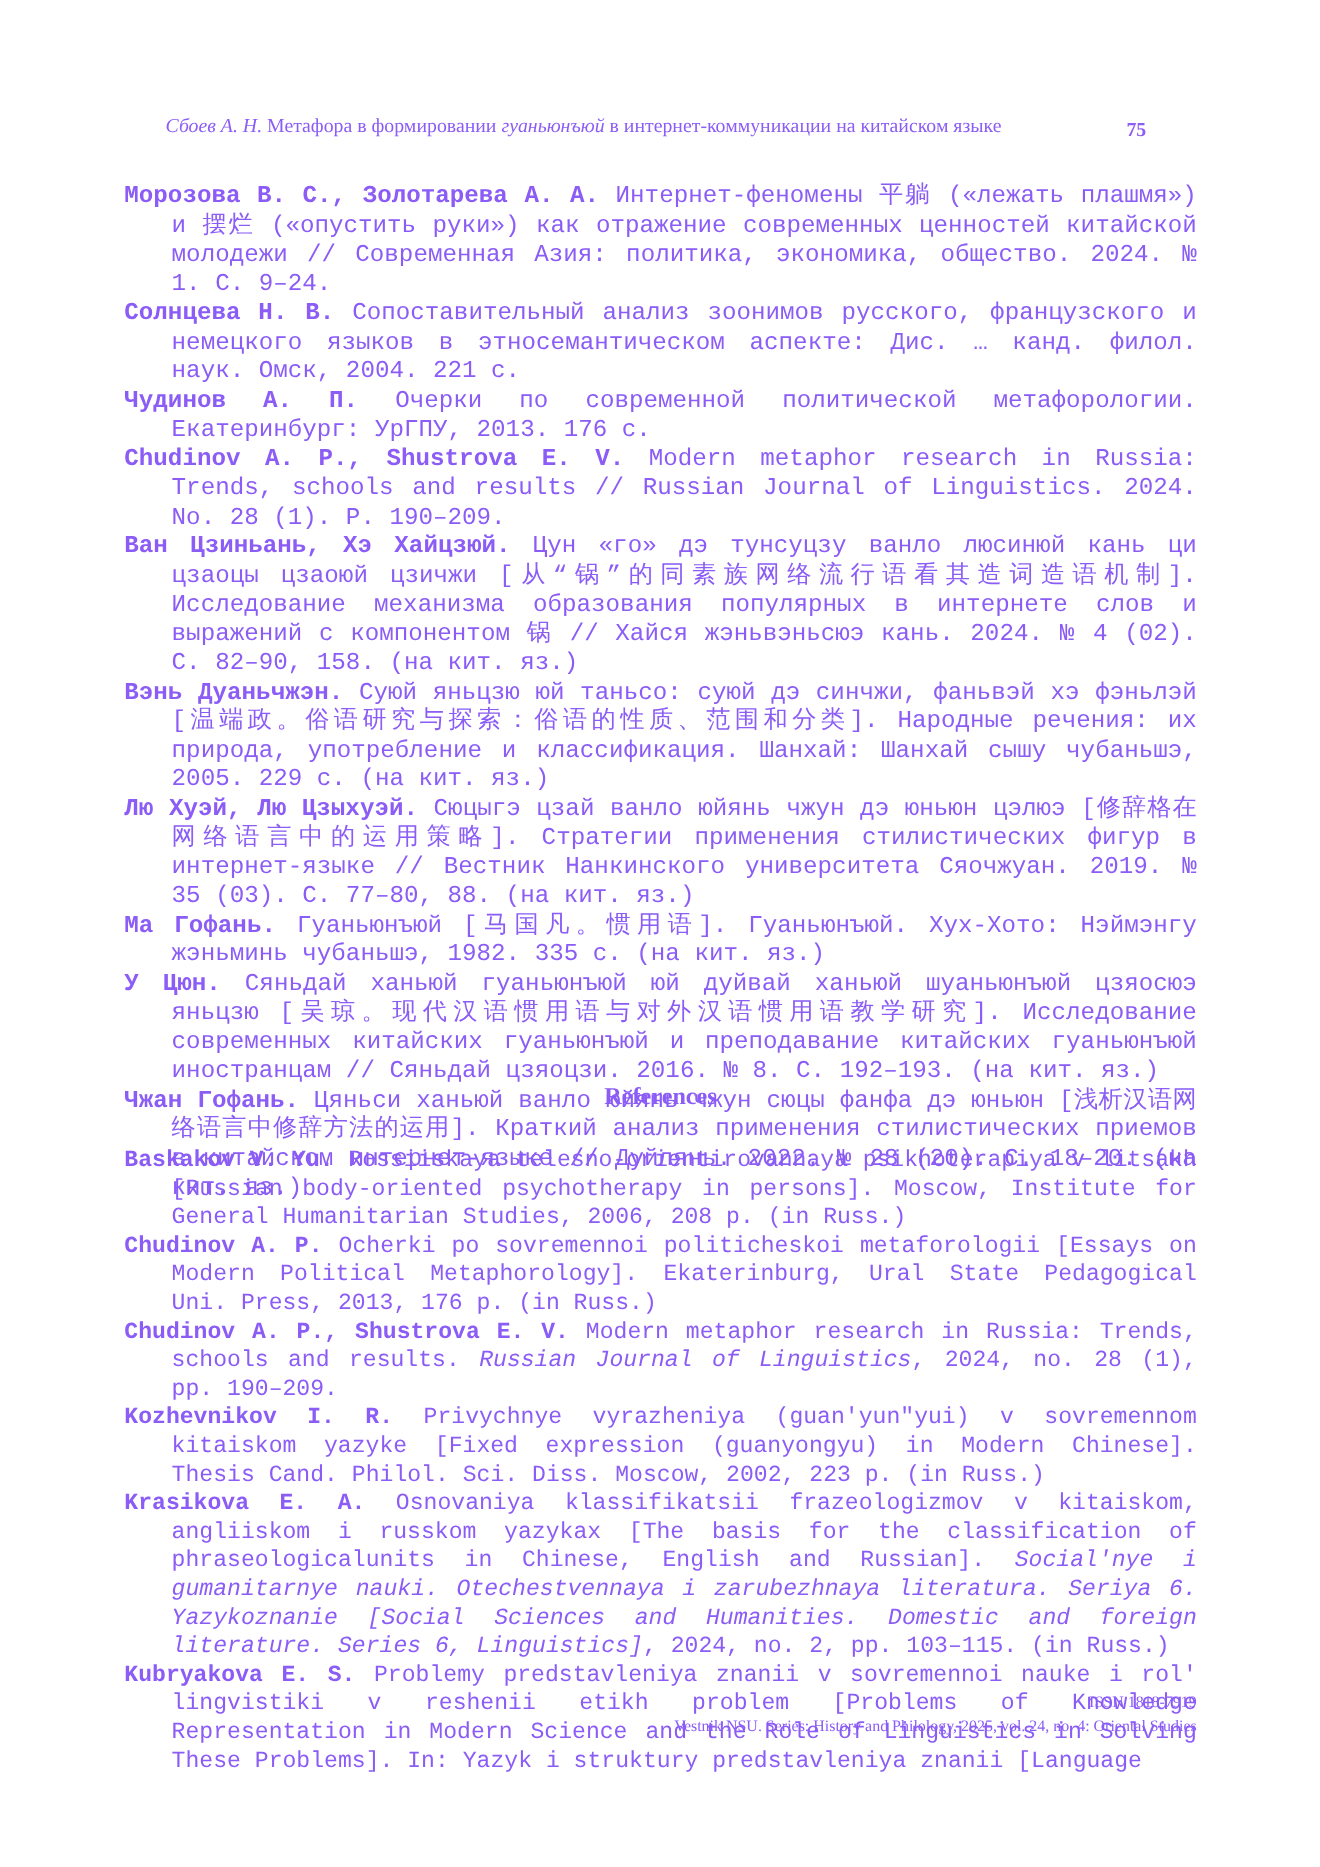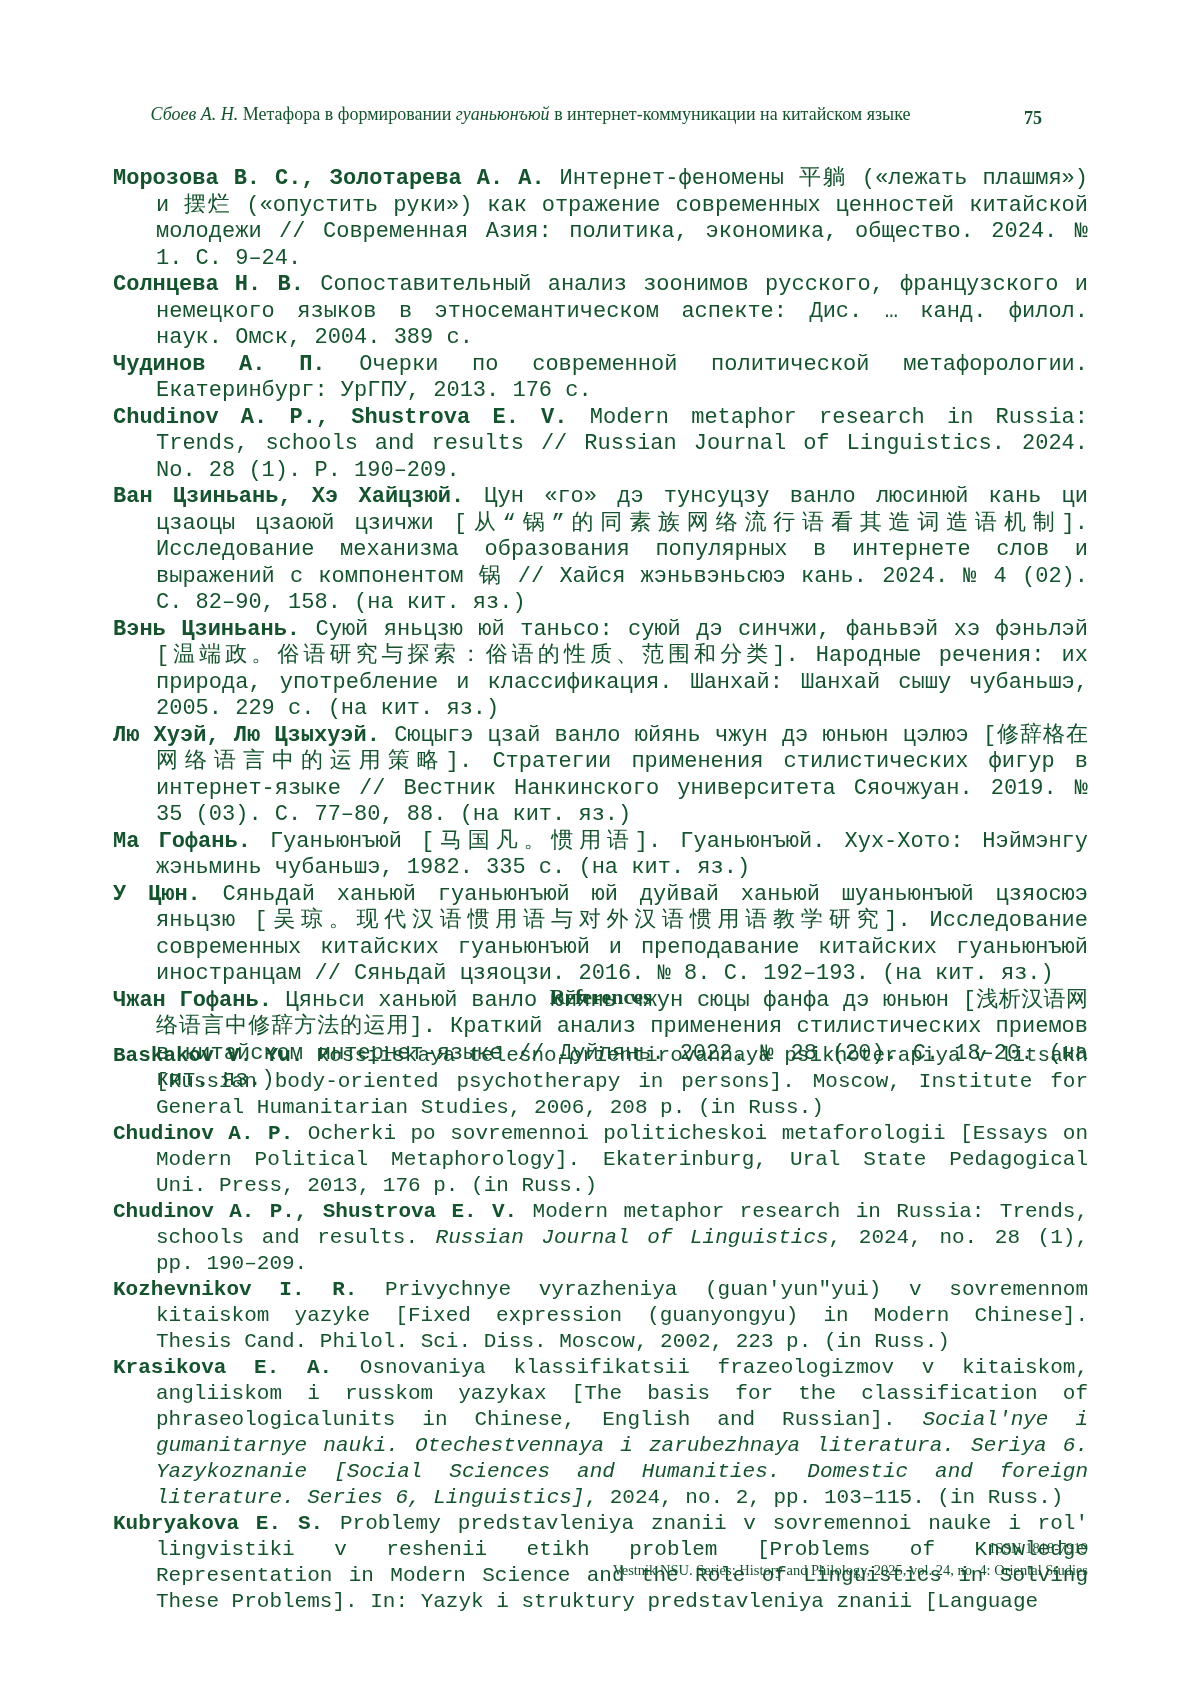--- a/index.html
+++ b/index.html
@@ -1,21 +1,21 @@
 <!DOCTYPE html>
 <html lang="ru"><head>
 <meta charset="utf-8">
 <style>
   html, body { margin: 0; padding: 0; background: #ffffff; }
   .page {
     width: 1200px; height: 1697px;
     background: #ffffff;
     position: relative;
     overflow: hidden;
-    color: #14532d;
+    color: #8b5cf6;
     font-family: "Liberation Serif", "DejaVu Serif", serif;
   }
   .italic { font-style: italic; }
   .bold { font-weight: bold; }
 
   .running-head {
     position: absolute; top: 103px; left: 113px; width: 975px;
     font-size: 18px; line-height: 22px;
   }
   .rh-title { text-align: center; padding-right: 140px; }
@@ -49,25 +49,25 @@
 
 <div class="page">
 
   <header class="running-head">
     <div class="rh-title"><span class="italic">Сбоев А. Н.</span><span> Метафора в формировании </span><span class="italic">гуаньюнъюй</span><span> в интернет-коммуникации на китайском языке</span></div>
     <div class="rh-page-number">75</div>
   </header>
 
   <section class="bib-ru">
       <p class="ref-entry"><span class="bold">Морозова В. С., Золотарева А. А.</span><span class=""> Интернет-феномены 平躺 («лежать плашмя») и 摆烂 («опустить руки») как отражение современных ценностей китайской молодежи // Современная Азия: политика, экономика, общество. 2024. № 1. С. 9–24.</span></p>
-      <p class="ref-entry"><span class="bold">Солнцева Н. В.</span><span class=""> Сопоставительный анализ зоонимов русского, французского и немецкого языков в этносемантическом аспекте: Дис. … канд. филол. наук. Омск, 2004. 389 с.</span></p>
+      <p class="ref-entry"><span class="bold">Солнцева Н. В.</span><span class=""> Сопоставительный анализ зоонимов русского, французского и немецкого языков в этносемантическом аспекте: Дис. … канд. филол. наук. Омск, 2004. 221 с.</span></p>
       <p class="ref-entry"><span class="bold">Чудинов А. П.</span><span class=""> Очерки по современной политической метафорологии. Екатеринбург: УрГПУ, 2013. 176 с.</span></p>
       <p class="ref-entry"><span class="bold">Chudinov A. P., Shustrova E. V.</span><span class=""> Modern metaphor research in Russia: Trends, schools and results // Russian Journal of Linguistics. 2024. No. 28 (1). P. 190–209.</span></p>
       <p class="ref-entry"><span class="bold">Ван Цзиньань, Хэ Хайцзюй.</span><span class=""> Цун «го» дэ тунсуцзу ванло люсинюй кань ци цзаоцы цзаоюй цзичжи [从“锅”的同素族网络流行语看其造词造语机制]. Исследование механизма образования популярных в интернете слов и выражений с компонентом 锅 // Хайся жэньвэньсюэ кань. 2024. № 4 (02). С. 82–90, 158. (на кит. яз.)</span></p>
-      <p class="ref-entry"><span class="bold">Вэнь Цзиньань.</span><span class=""> Суюй яньцзю юй таньсо: суюй дэ синчжи, фаньвэй хэ фэньлэй [温端政。俗语研究与探索：俗语的性质、范围和分类]. Народные речения: их природа, употребление и классификация. Шанхай: Шанхай сышу чубаньшэ, 2005. 229 с. (на кит. яз.)</span></p>
+      <p class="ref-entry"><span class="bold">Вэнь Дуаньчжэн.</span><span class=""> Суюй яньцзю юй таньсо: суюй дэ синчжи, фаньвэй хэ фэньлэй [温端政。俗语研究与探索：俗语的性质、范围和分类]. Народные речения: их природа, употребление и классификация. Шанхай: Шанхай сышу чубаньшэ, 2005. 229 с. (на кит. яз.)</span></p>
       <p class="ref-entry"><span class="bold">Лю Хуэй, Лю Цзыхуэй.</span><span class=""> Сюцыгэ цзай ванло юйянь чжун дэ юньюн цэлюэ [修辞格在网络语言中的运用策略]. Стратегии применения стилистических фигур в интернет-языке // Вестник Нанкинского университета Сяочжуан. 2019. № 35 (03). С. 77–80, 88. (на кит. яз.)</span></p>
       <p class="ref-entry"><span class="bold">Ма Гофань.</span><span class=""> Гуаньюнъюй [马国凡。惯用语]. Гуаньюнъюй. Хух-Хото: Нэймэнгу жэньминь чубаньшэ, 1982. 335 с. (на кит. яз.)</span></p>
       <p class="ref-entry"><span class="bold">У Цюн.</span><span class=""> Сяньдай ханьюй гуаньюнъюй юй дуйвай ханьюй шуаньюнъюй цзяосюэ яньцзю [吴琼。现代汉语惯用语与对外汉语惯用语教学研究]. Исследование современных китайских гуаньюнъюй и преподавание китайских гуаньюнъюй иностранцам // Сяньдай цзяоцзи. 2016. № 8. С. 192–193. (на кит. яз.)</span></p>
       <p class="ref-entry"><span class="bold">Чжан Гофань.</span><span class=""> Цяньси ханьюй ванло юйянь чжун сюцы фанфа дэ юньюн [浅析汉语网络语言中修辞方法的运用]. Краткий анализ применения стилистических приемов в китайском интернет-языке // Дуйлянь. 2022. № 28 (20). С. 18–20. (на кит. яз.)</span></p>
     </section>
 
   <h2 class="references-heading">References</h2>
 
   <section class="bib-en">
       <p class="ref-entry"><span class="bold">Baskakov V. Yu.</span><span class=""> Rossiiskaya telesno-orientirovannaya psikhoterapiya v litsakh [Russian body-oriented psychotherapy in persons]. Moscow, Institute for General Humanitarian Studies, 2006, 208 p. (in Russ.)</span></p>

